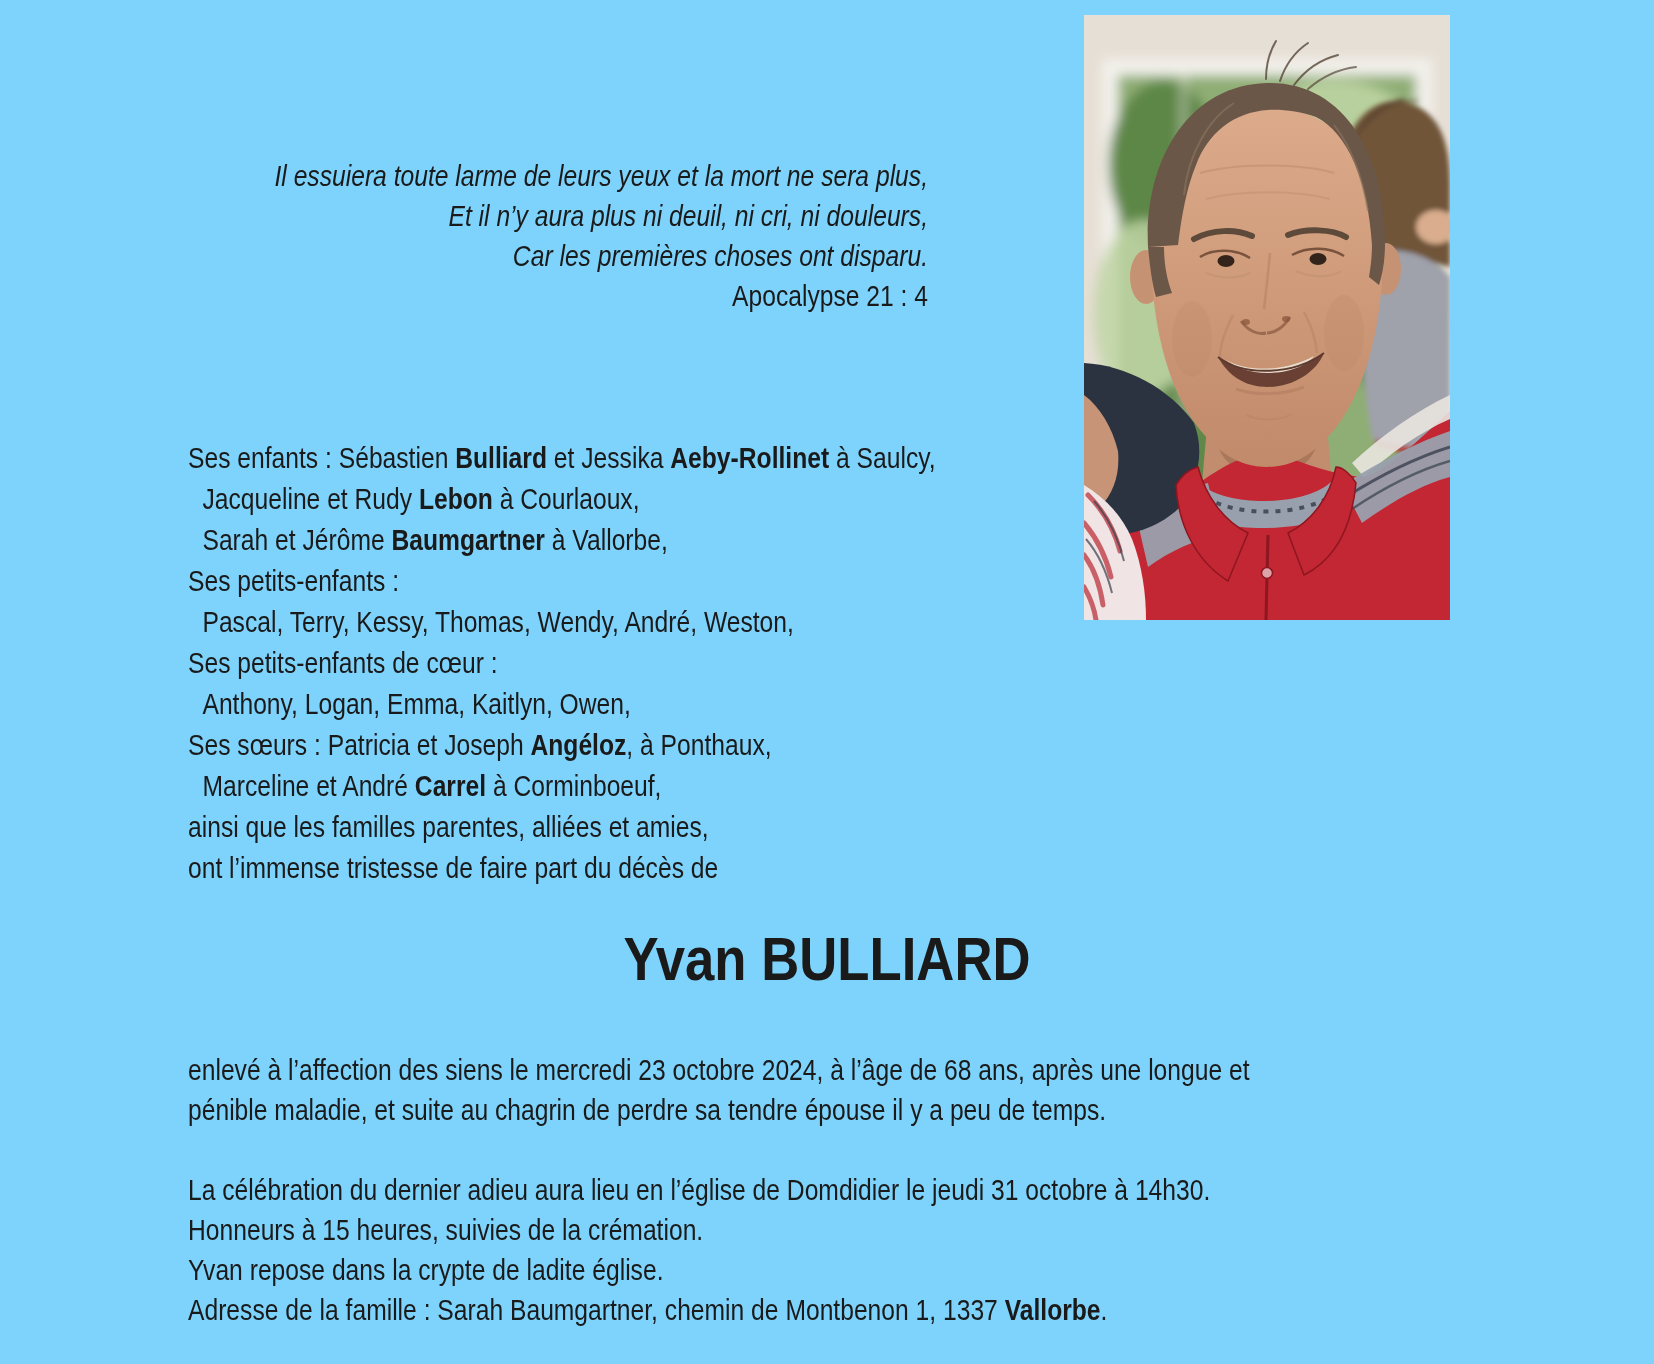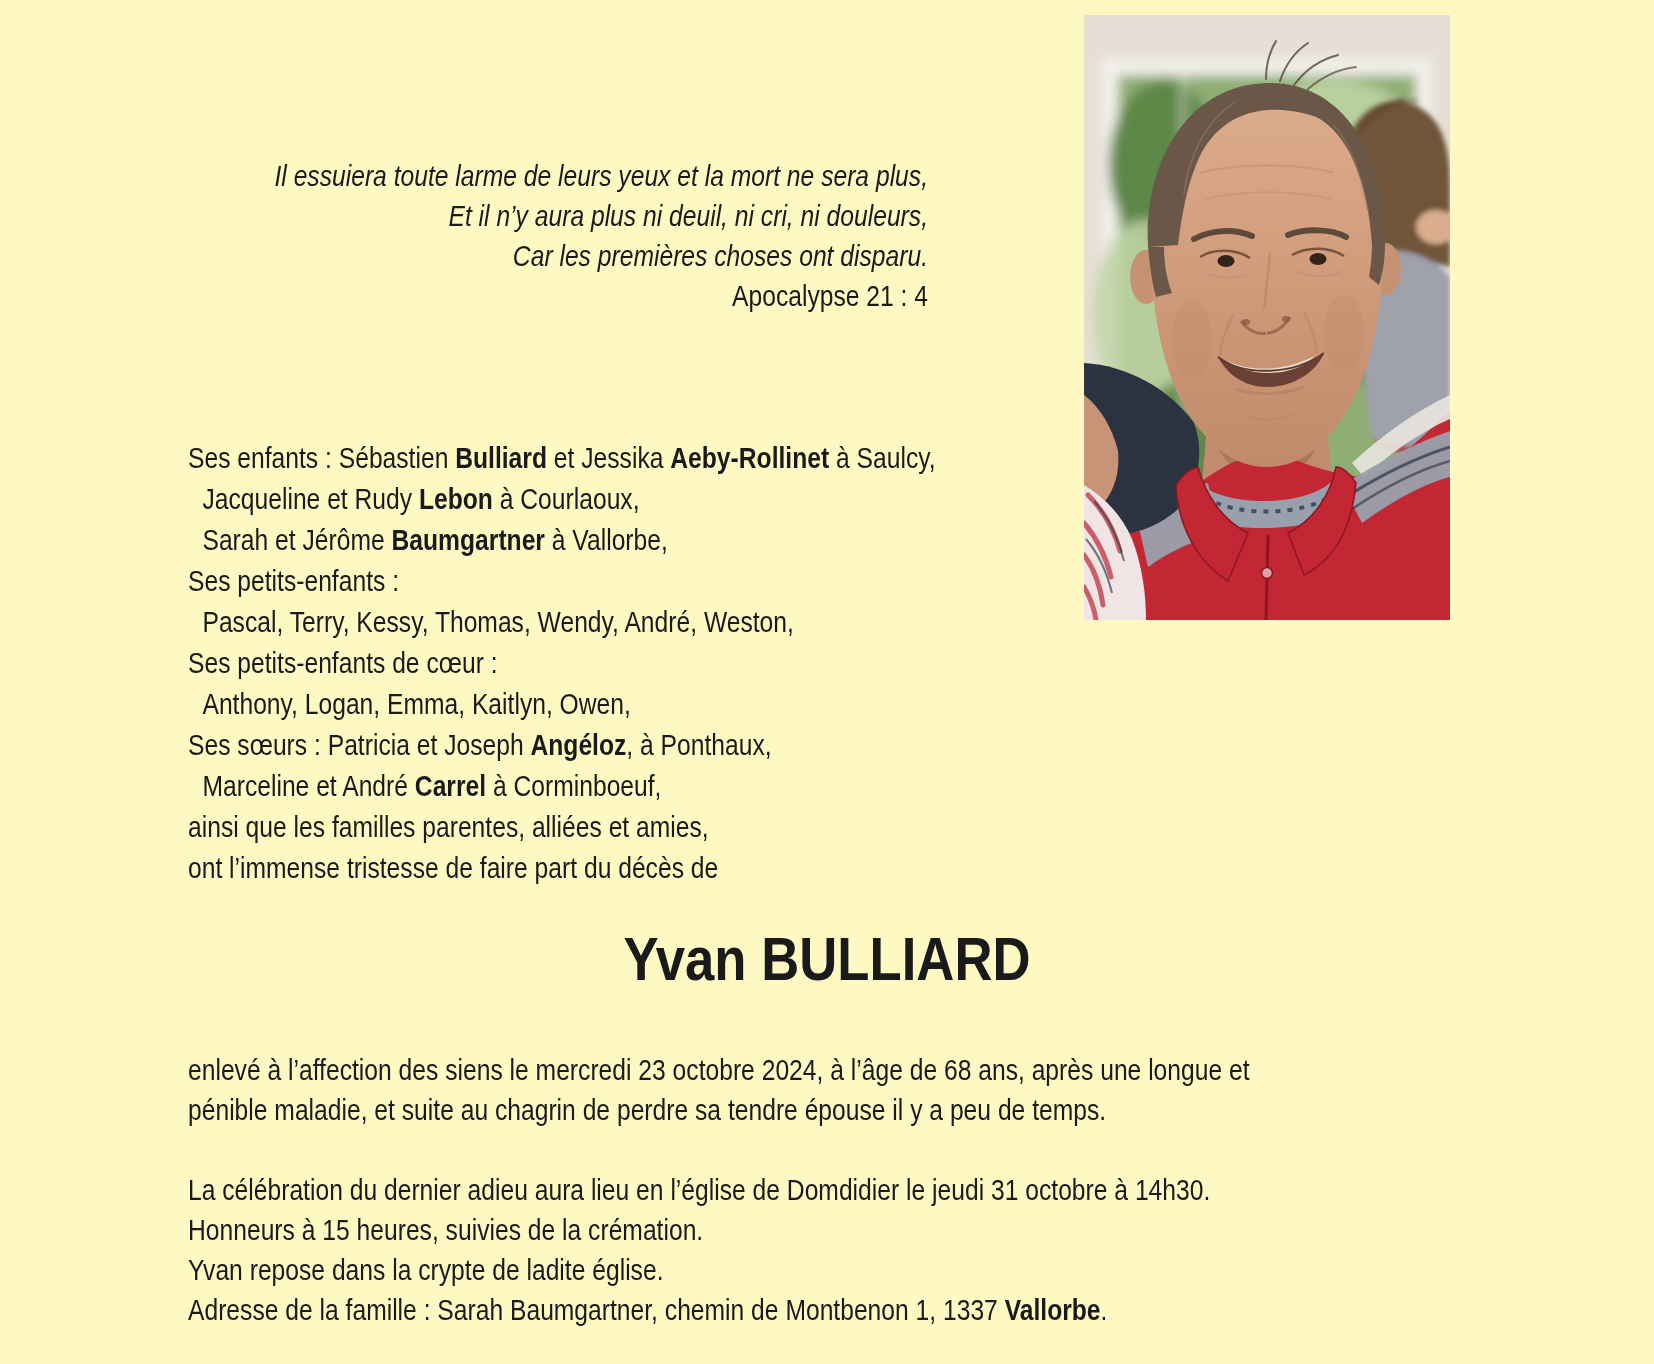--- a/index.html
+++ b/index.html
@@ -1,20 +1,20 @@
 <!DOCTYPE html>
 <html><head>
 <meta charset="utf-8">
 <style>
   html,body{margin:0;padding:0;}
   body{
     width:1654px;height:1364px;background:#ffffff;position:relative;overflow:hidden;
     font-family:"Liberation Sans", sans-serif;color:#1a1a1a;
   }
-  .page{position:absolute;inset:0;background:#fef9c3;}
+  .page{position:absolute;inset:0;background:#7dd3fc;}
 
   .quote{
     position:absolute;top:156px;right:726px;width:940px;
     text-align:right;font-size:29px;line-height:40px;font-style:italic;
     transform:scaleX(0.85);transform-origin:100% 0;
   }
   .quote .qref{font-style:normal;}
 
   .family{
     position:absolute;left:188px;top:438px;width:1100px;

